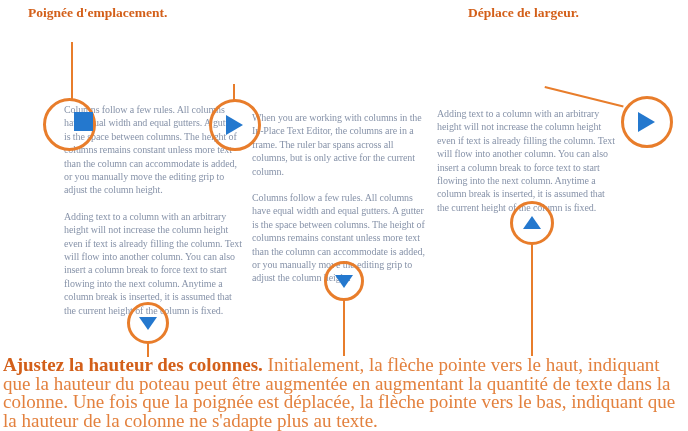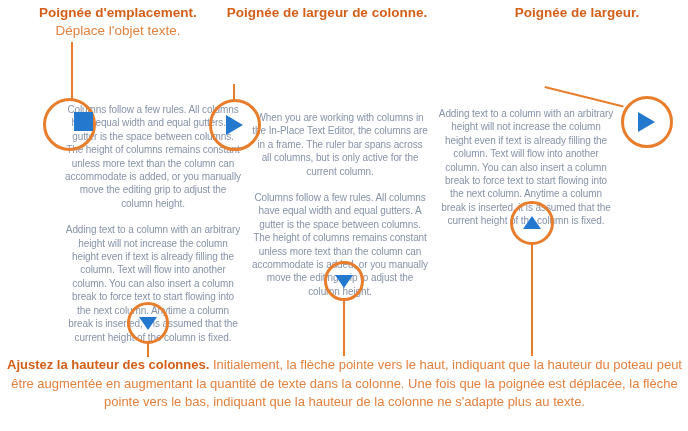--- a/index.html
+++ b/index.html
@@ -1,25 +1,25 @@
 <!DOCTYPE html>
 <html style="--callout-title: #d35f19; --callout-body: #e3813e; --connector: #e87d2b; --grip-blue: #2478ce; --column-text: #8793a9;"><head>
 <meta charset="utf-8">
 <style>
   html,body{margin:0;padding:0;background:#ffffff;}
   .canvas{position:relative;width:688px;height:431px;background:#fff;overflow:hidden;
-          font-family:Liberation Sans, sans-serif;text-align:center;}
+          font-family:Liberation Serif, serif;}
   
   .callout{position:absolute;font-size:13.5px;line-height:17.5px;}
   .callout .t{font-weight:bold;color:var(--callout-title);}
   .callout .b{color:var(--callout-body);}
   .c1{left:28px;top:4px;width:180px;}
   .c2{left:207px;top:4px;width:240px;}
   .c3{left:468px;top:4px;width:218px;}
-  .c4{left:3px;top:356px;width:683px;font-size:13px;line-height:18.5px;color:var(--callout-body);}
+  .c4{left:3px;top:356px;width:683px;font-size:19px;line-height:18.5px;color:var(--callout-body);}
   .c4 .t{color:var(--callout-title);}
   
   .colmn{position:absolute;font-size:10px;line-height:13.4px;color:var(--column-text);
          letter-spacing:-0.1px;}
   .colmn p{margin:0 0 13px 0;}
   .colmn1{left:64px;top:103px;width:178px;}
   .colmn2{left:252px;top:111px;width:176px;}
   .colmn3{left:437px;top:107px;width:178px;}
   
   .vline{position:absolute;width:2px;background:var(--connector);}
@@ -37,29 +37,27 @@
   .tri-up{border-left:9px solid transparent;border-right:9px solid transparent;
           border-bottom:13px solid var(--grip-blue);}
 </style>
 </head>
 <body>
 
 <div class="canvas">
 
   <div class="callout c1">
     <div class="t">Poignée d'emplacement.</div>
-    <div class="b">Déplace l'objet texte.</div>
   </div>
 
   <div class="callout c2">
-    <div class="t">Poignée de largeur de colonne.</div>
   </div>
 
   <div class="callout c3">
-    <div class="t">Poignée de largeur.</div>
+    <div class="t">Déplace de largeur.</div>
   </div>
 
   <div class="colmn colmn1">
     <p>Columns follow a few rules. All columns have equal width and equal gutters. A gutter is the space between columns. The height of columns remains constant unless more text than the column can accommodate is added, or you manually move the editing grip to adjust the column height.</p>
     <p>Adding text to a column with an arbitrary height will not increase the column height even if text is already filling the column. Text will flow into another column. You can also insert a column break to force text to start flowing into the next column. Anytime a column break is inserted, it is assumed that the current height of the column is fixed.</p>
   </div>
 
   <div class="colmn colmn2">
     <p>When you are working with columns in the In-Place Text Editor, the columns are in a frame. The ruler bar spans across all columns, but is only active for the current column.</p>
     <p>Columns follow a few rules. All columns have equal width and equal gutters. A gutter is the space between columns. The height of columns remains constant unless more text than the column can accommodate is added, or you manually move the editing grip to adjust the column height.</p>

